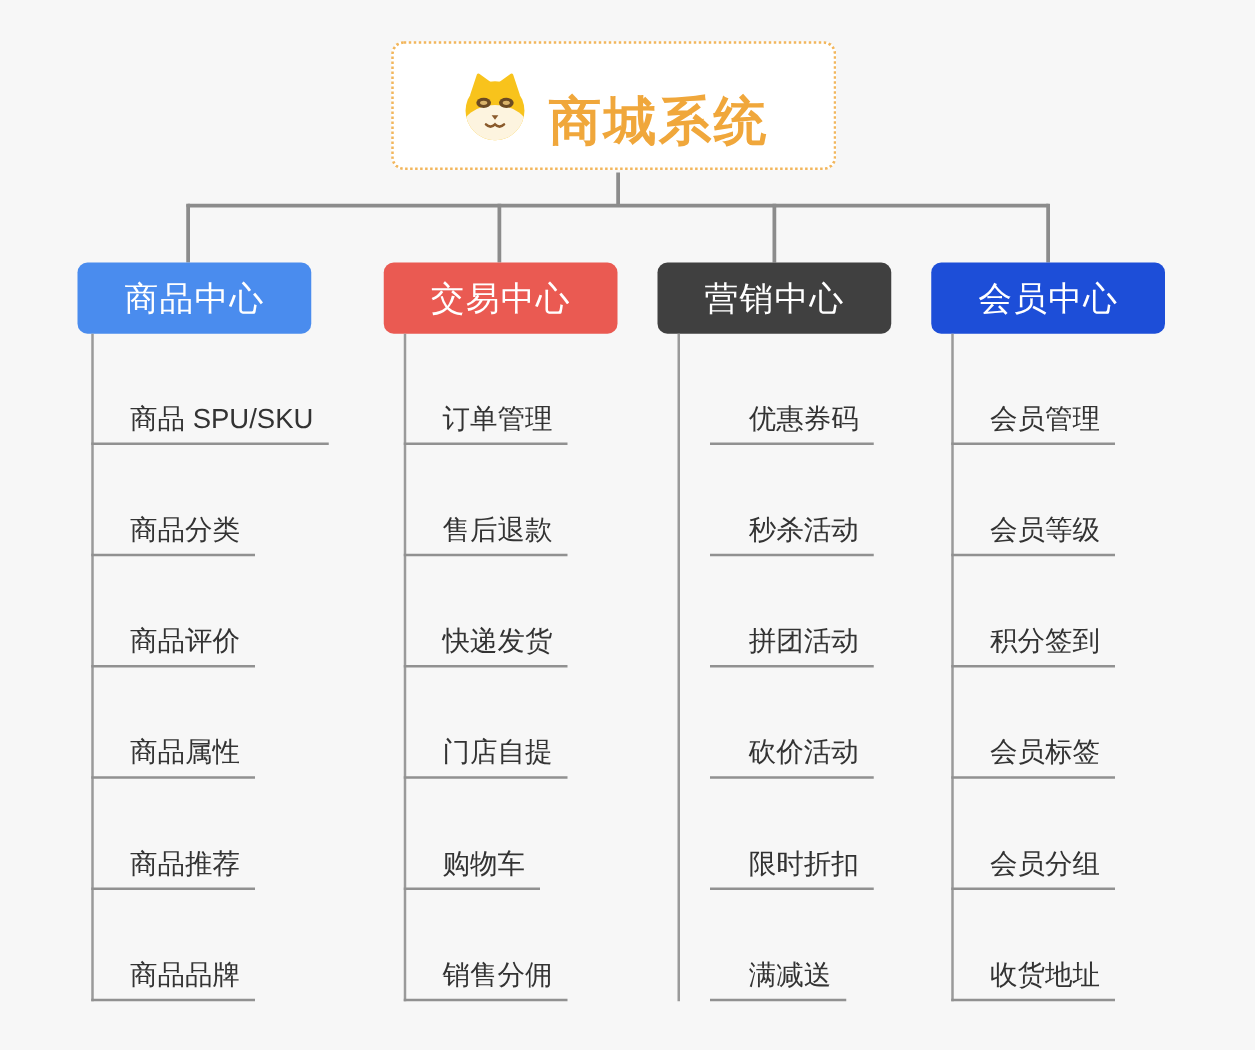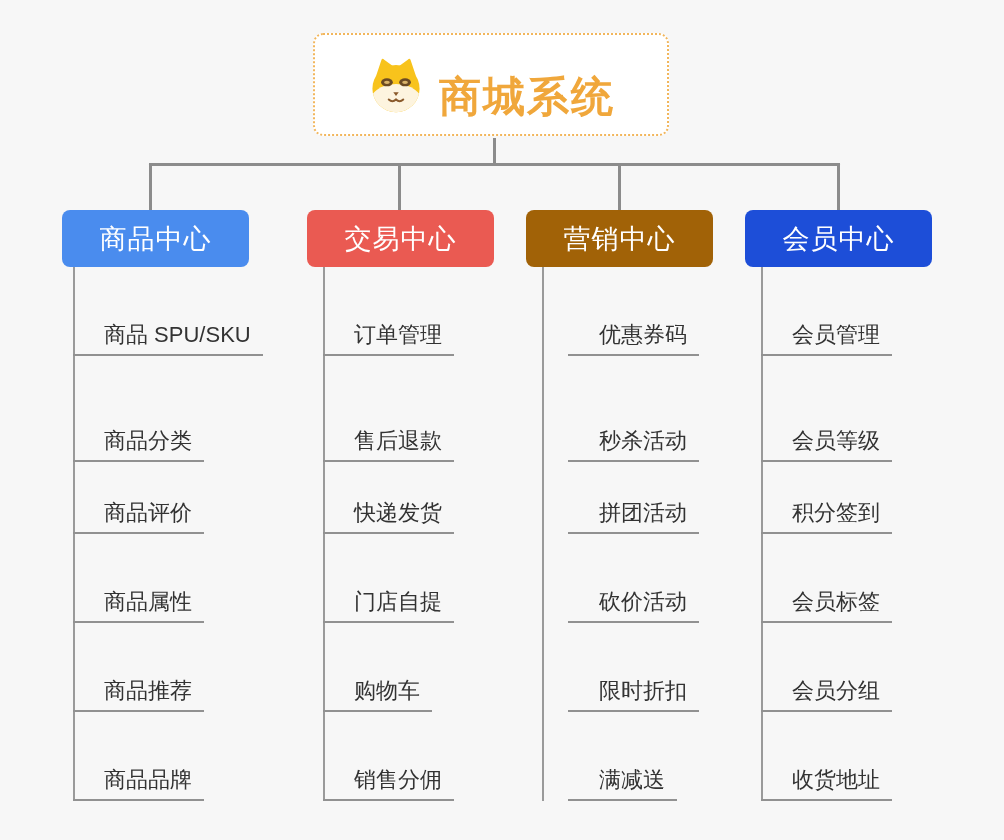--- a/index.html
+++ b/index.html
@@ -94,21 +94,21 @@
     padding:0 12px 0 31px;
     white-space:nowrap;
     width:max-content;
     cursor:default;
   }
   .leaf.c1{left:73px;}
   .leaf.c2{left:323px;}
   .leaf.c3{left:542px;margin-left:26px;}
   .leaf.c4{left:761px;}
   .leaf.r1{top:316px;}
-  .leaf.r2{top:422px;}
+  .leaf.r2{top:405px;}
   .leaf.r3{top:494px;}
   .leaf.r4{top:583px;text-align:right;}
   .leaf.r5{top:672px;}
   .leaf.r6{top:761px;}
 </style>
 </head>
 <body>
 
 <div class="canvas">
 
@@ -140,21 +140,21 @@
 
   <div class="line stem"></div>
   <div class="line rail"></div>
   <div class="line stub s1"></div>
   <div class="line stub s2"></div>
   <div class="line stub s3"></div>
   <div class="line stub s4"></div>
 
   <div class="hdr h1" style="background: rgb(74, 140, 238);">商品中心</div>
   <div class="hdr h2" style="background: rgb(234, 90, 82);">交易中心</div>
-  <div class="hdr h3" style="background: #a16207; font-family: Liberation Serif, serif;">营销中心</div>
+  <div class="hdr h3" style="background: #404040; font-family: Liberation Serif, serif;">营销中心</div>
   <div class="hdr h4" style="background: #1d4ed8;">会员中心</div>
 
   <div class="trunk c1"></div>
   <div class="trunk c2"></div>
   <div class="trunk c3"></div>
   <div class="trunk c4"></div>
 
   <div class="leaf c1 r1">商品 SPU/SKU</div>
   <div class="leaf c1 r2">商品分类</div>
   <div class="leaf c1 r3">商品评价</div>

